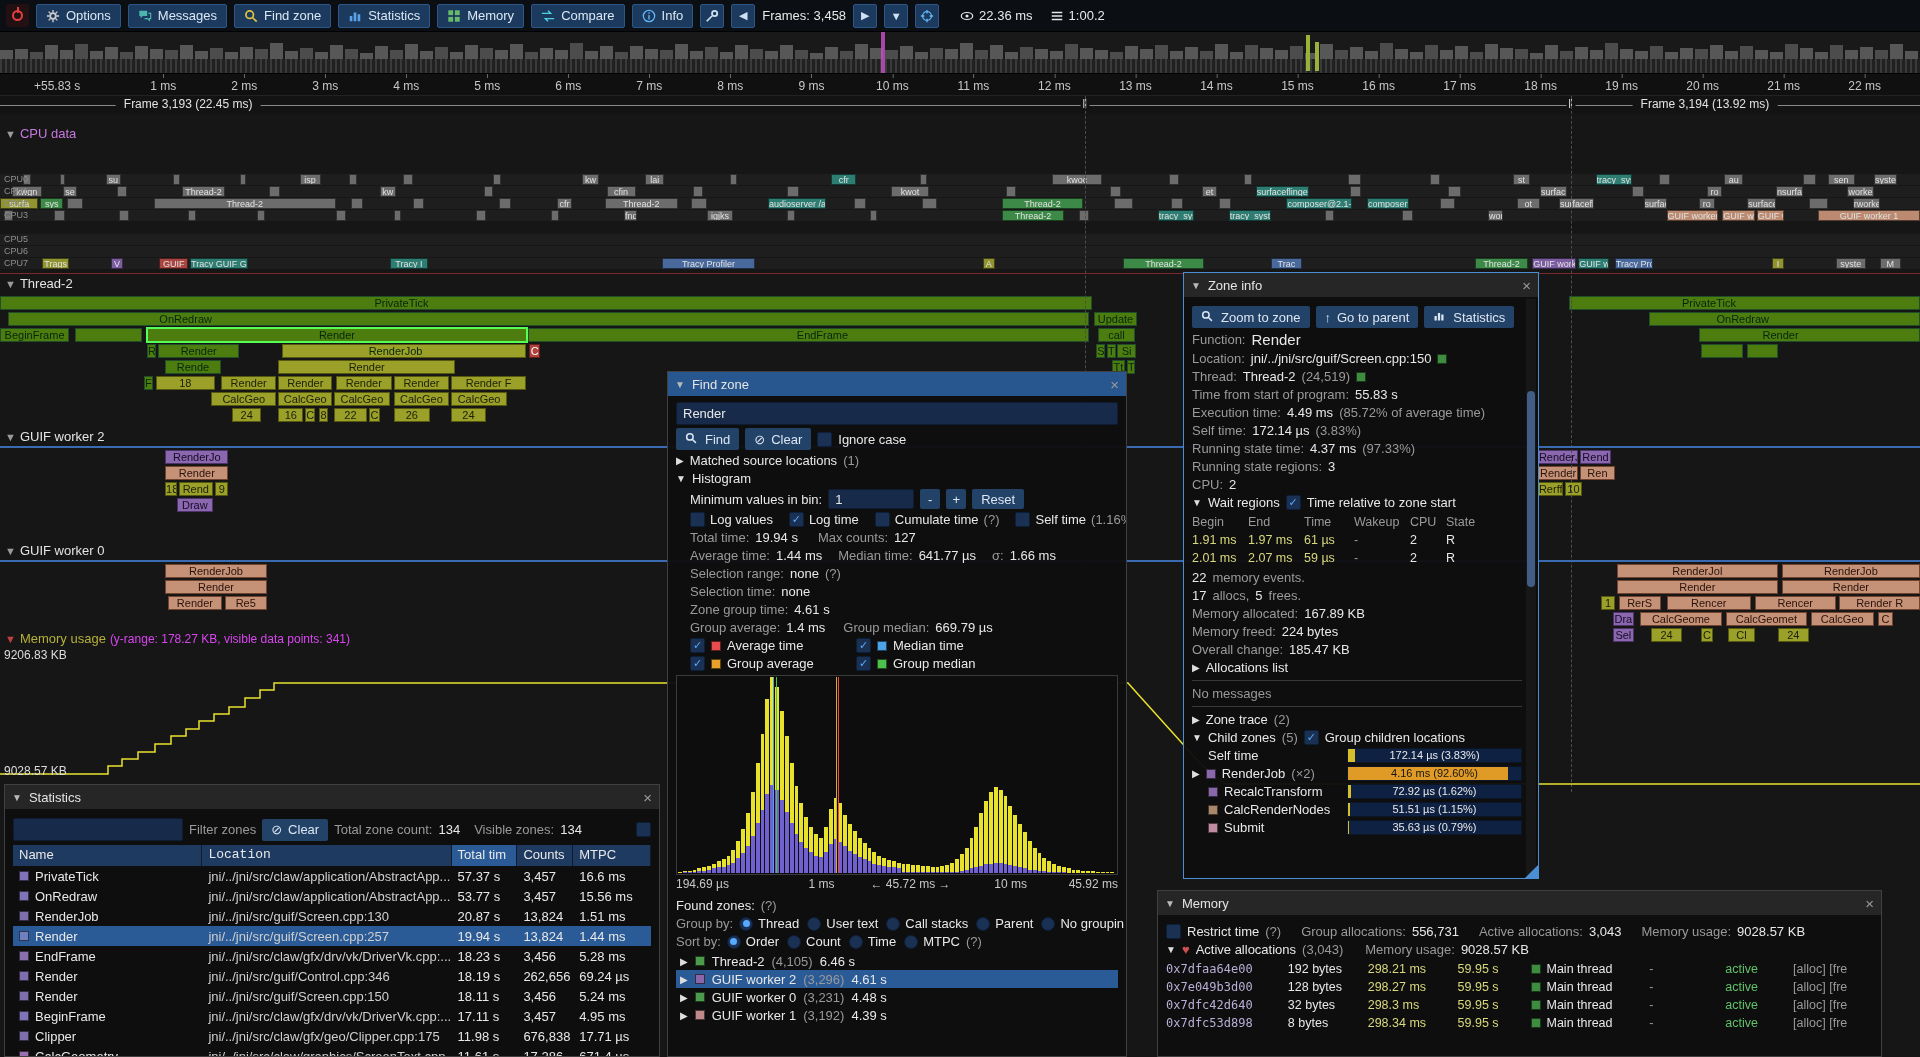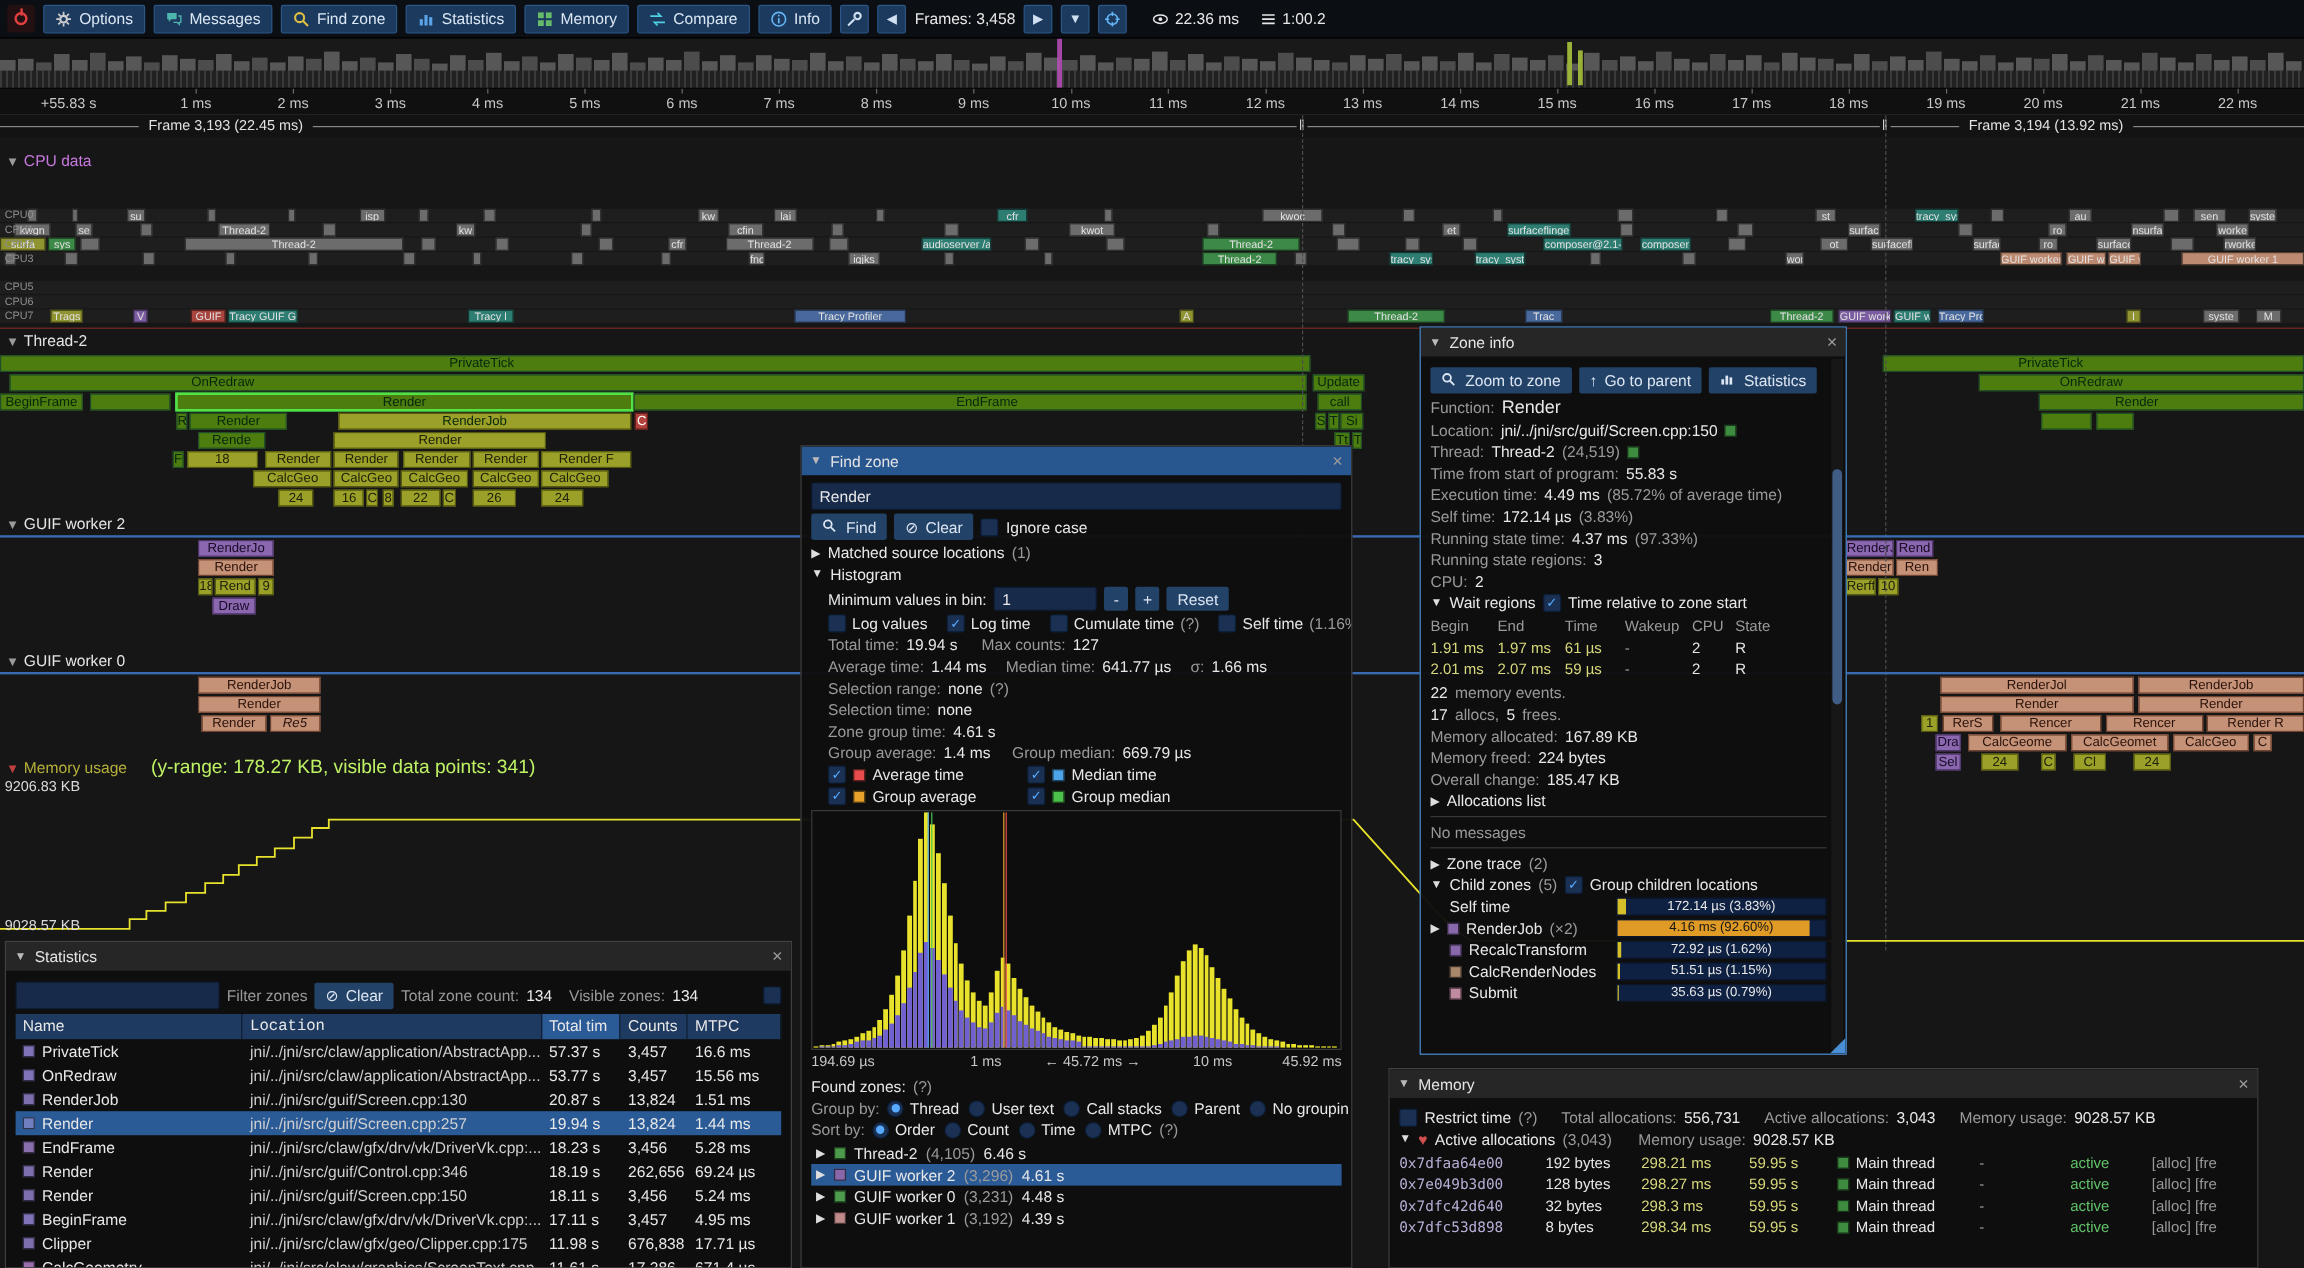--- a/index.html
+++ b/index.html
@@ -35,21 +35,21 @@
 
 .vline{position:absolute;top:96px;height:696px;width:0;border-left:1px dashed #4c4c4c;z-index:1}
 .shead{position:absolute;left:5px;font-size:13px;white-space:nowrap;z-index:3;color:#e4e4e4}
 .shead .tri{color:#9a9a9a;margin-right:4px;font-size:11px}
 .cpuhead{color:#c678dd}
 .threadline{position:absolute;left:0;right:0;height:2px;background:#3a6ab0;z-index:2}
 .redline{position:absolute;left:0;right:0;height:1px;background:#7a2a2a;z-index:2}
 .memhead{position:absolute;left:5px;z-index:3;white-space:nowrap}
 .memhead .tri{color:#c04040;margin-right:4px;font-size:11px}
 .memhead .mlabel{color:#b5b03a}
-.memhead .mnote{color:#bef264;margin-left:20px;font-size:16px}
+.memhead .mnote{color:#d946ef;margin-left:4px;font-size:12px}
 .memval{position:absolute;left:4px;font-size:12px;color:#dcdcdc;z-index:2}
 .zoneset{position:absolute;left:0;right:0}
 .crow{position:absolute;left:0;right:0;height:11px;background:#1e1e1e}
 .cpulab{position:absolute;left:4px;top:0;font-size:9px;line-height:11px;color:#8f8f8f;z-index:1}
 .cseg{position:absolute;top:0;height:11px;font-size:9px;line-height:10px;color:#e2e2e2;text-align:center;overflow:hidden;white-space:nowrap;border:1px solid rgba(0,0,0,.55)}
 .trow{position:absolute;left:0;right:0;height:15px}
 .zone{position:absolute;top:0;height:14px;font-size:11px;line-height:12px;text-align:center;overflow:hidden;white-space:nowrap;border:1px solid}
 .zone.hl{border-color:#55ff55;box-shadow:0 0 0 1px #55ff55}
 .zfl{position:absolute;top:1px;font-size:11px;line-height:12px;z-index:2;color:#07270c}
 .z-gr{background:#4d7c0f;border-color:#1f4f28;color:#07270c}
@@ -633,21 +633,21 @@
           <div class="zone z-sa" style="left: 84.2%; width: 8.4%;">RenderJol</div>
           <div class="zone z-sa" style="left: 92.8%; width: 7.2%;">RenderJob</div>
         </div>
         <div class="trow" style="top: 16px;">
           <div class="zone z-sa" style="left: 8.6%; width: 5.3%;">Render</div>
           <div class="zone z-sa" style="left: 84.2%; width: 8.4%;">Render</div>
           <div class="zone z-sa" style="left: 92.8%; width: 7.2%;">Render</div>
         </div>
         <div class="trow" style="top: 32px;">
           <div class="zone z-sa" style="left: 8.75%; width: 2.8%;">Render</div>
-          <div class="zone z-sa" style="left: 11.7%; width: 2.2%; font-style: italic;">Re5</div>
+          <div class="zone z-sa" style="left: 11.7%; width: 2.2%;">Re5</div>
           <div class="zone z-ol" style="left: 83.4%; width: 0.7%;">1</div>
           <div class="zone z-sa" style="left: 84.3%; width: 2.2%;">RerS</div>
           <div class="zone z-sa" style="left: 86.8%; width: 4.4%;">Rencer</div>
           <div class="zone z-sa" style="left: 91.4%; width: 4.2%;">Rencer</div>
           <div class="zone z-sa" style="left: 95.8%; width: 4.2%;">Render R</div>
         </div>
         <div class="trow" style="top: 48px;">
           <div class="zone z-pu" style="left: 84%; width: 1.1%;">Dra</div>
           <div class="zone z-sa" style="left: 85.4%; width: 4.3%;">CalcGeome</div>
           <div class="zone z-sa" style="left: 89.9%; width: 4.2%;">CalcGeomet</div>
@@ -1566,21 +1566,21 @@
     <div class="wtitle">
         <span class="tri">▼</span>
         <span>Memory</span>
         <span class="wx">×</span>
       </div>
     <div class="wbody">
       <div class="row">
         <span class="chk"></span>
         <span>Restrict time</span>
         <span class="gtx">(?)</span>
-        <span class="gtx" style="margin-left:14px">Total allocations:</span>
+        <span class="gtx" style="margin-left:14px">Group allocations:</span>
           <span>556,731</span>
         <span class="gtx" style="margin-left:14px">Active allocations:</span>
           <span>3,043</span>
         <span class="gtx" style="margin-left:14px">Memory usage:</span>
           <span>9028.57 KB</span>
       </div>
       <div class="row">
           <span class="tri-w">▼</span>
           <span style="color:#d05050">♥</span>
           <span>Active allocations</span>

